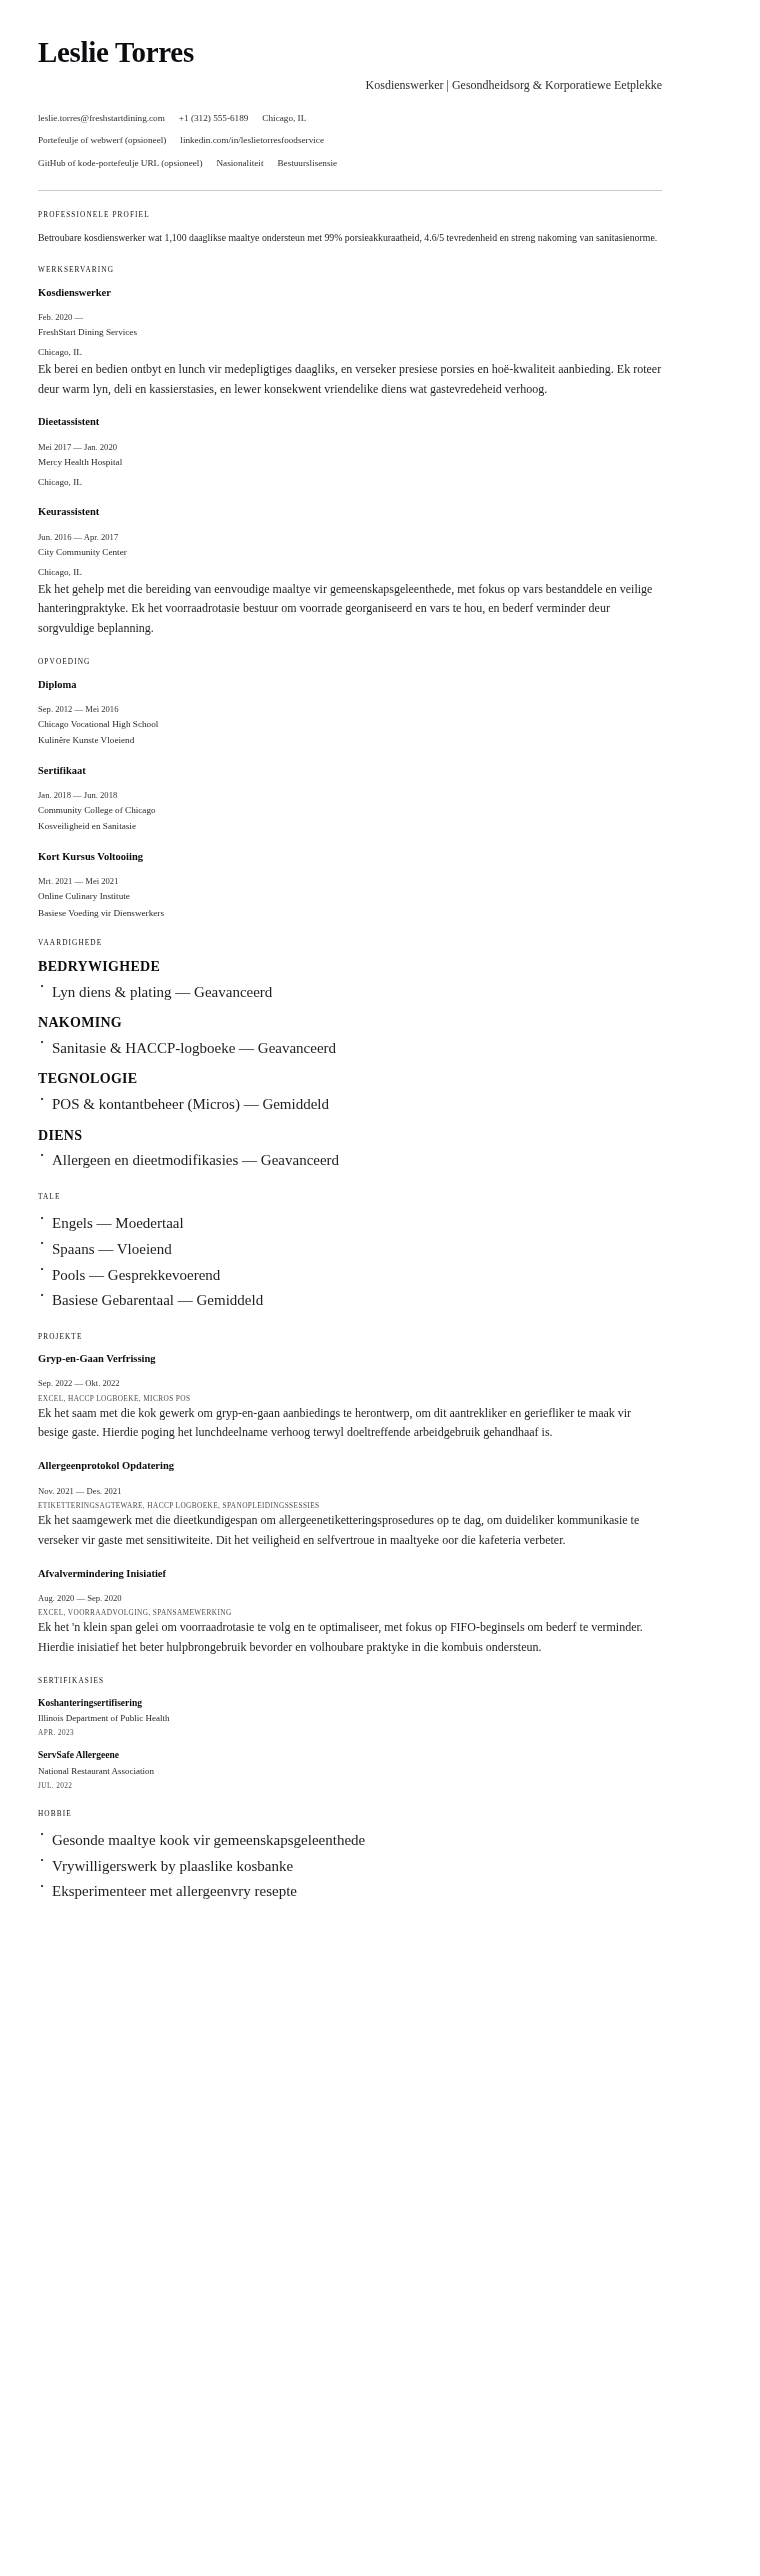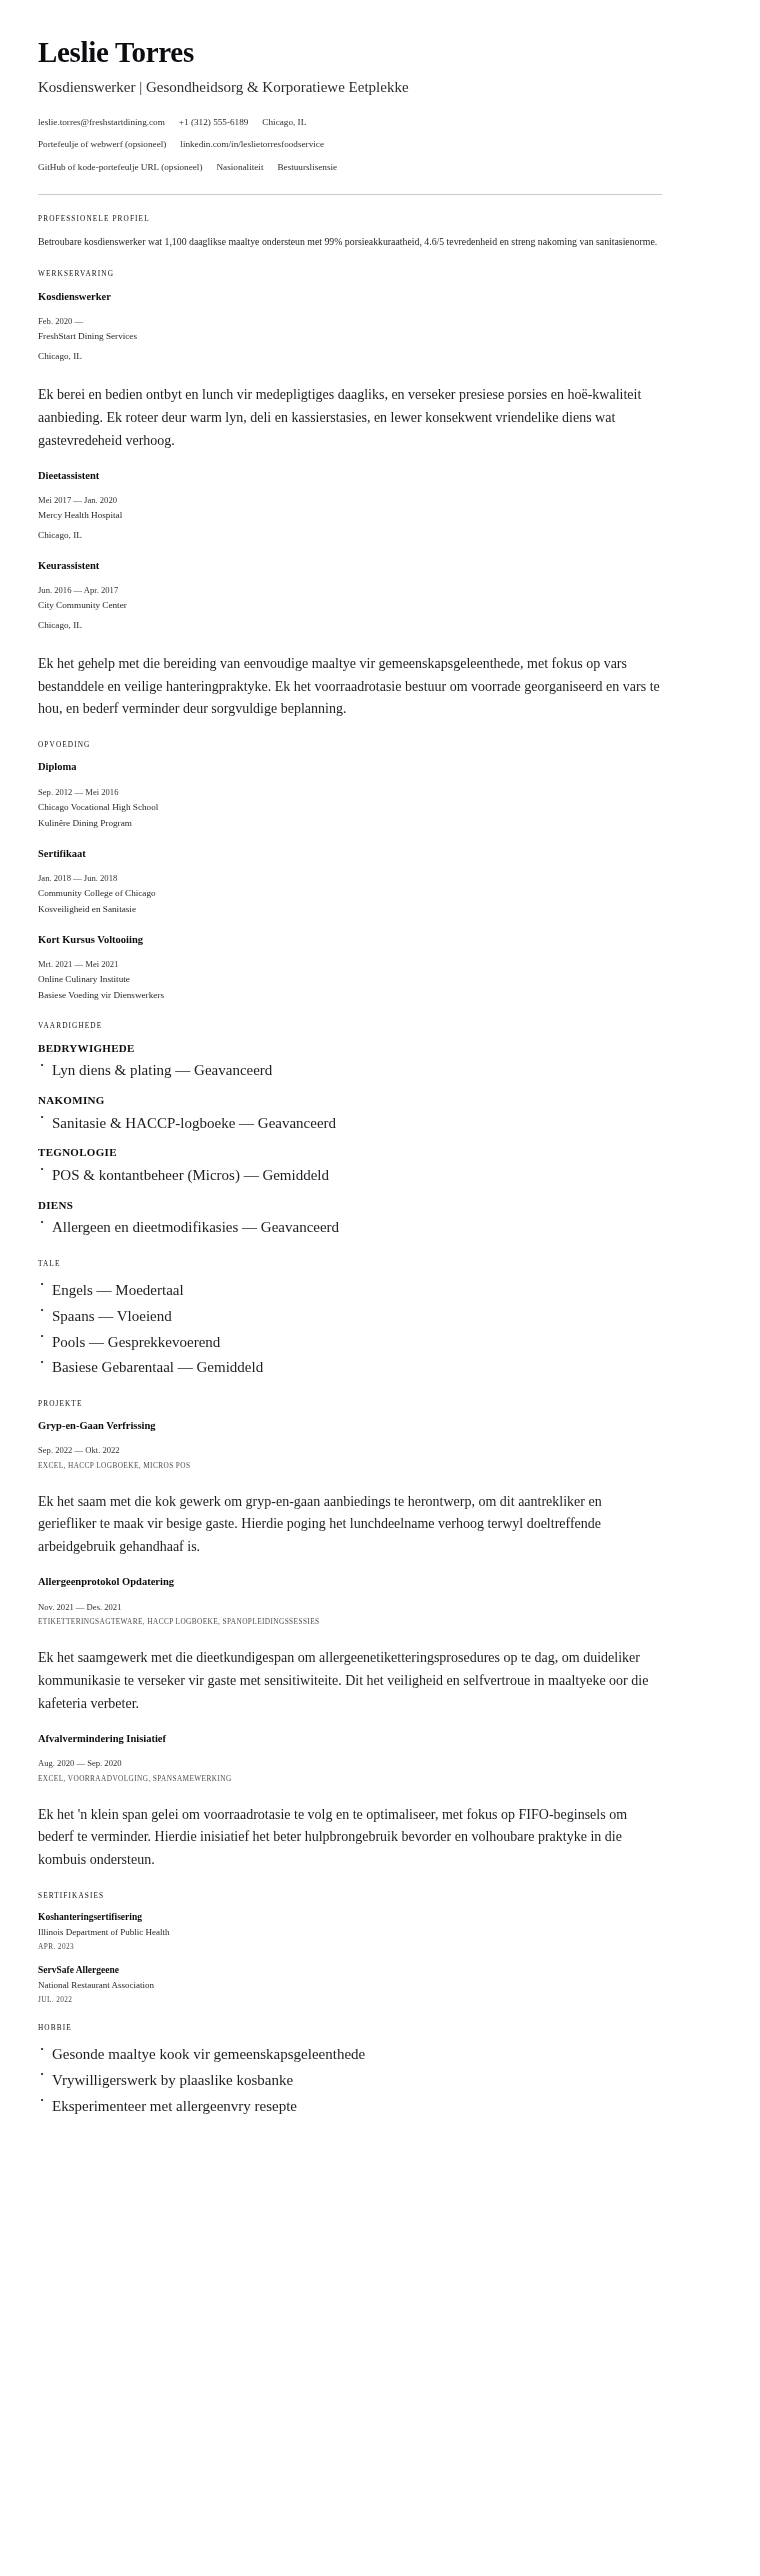--- a/index.html
+++ b/index.html
@@ -19,25 +19,26 @@
   
   .name {
     font-size: 29px;
     font-weight: 700;
     letter-spacing: -0.3px;
     line-height: 1.05;
     margin: 0 0 10px 0;
     color: #0c0d10;
   }
   .headline {
-    font-size: 15px;
+    font-size: 12px;
     font-weight: 400;
     color: #2b2e33;
     margin: 0 0 18px 0;
     line-height: 1.35;
+    text-align: right;
   }
   .contact-line {
     font-size: 9.2px;
     color: #2b2e33;
     line-height: 1.5;
     margin-bottom: 9px;
     display: flex;
     flex-wrap: wrap;
   }
   .contact-line:last-child { margin-bottom: 0; }
@@ -103,31 +104,31 @@
     line-height: 1.4;
   }
   .entry-tags {
     font-size: 7.3px;
     letter-spacing: 0.4px;
     text-transform: uppercase;
     color: #4a4e56;
     margin-top: 4.4px;
   }
   .entry-desc {
-    font-size: 14px;
+    font-size: 12px;
     line-height: 1.62;
     color: #1b1e23;
-    margin-top: 21px;
+    margin-top: 1px;
   }
 
   
   .skill-group { margin-bottom: 11.4px; }
   .skill-group:last-child { margin-bottom: 0; }
   .skill-group-title {
-    font-size: 11px;
+    font-size: 14px;
     font-weight: 700;
     letter-spacing: 0.3px;
     text-transform: uppercase;
     color: #0c0d10;
     margin: 0 0 5.7px 0;
   }
 
   ul.bullets {
     list-style: none;
     margin: 0;
@@ -248,21 +249,21 @@
 
   <section class="section">
     <h2 class="section-title">Opvoeding</h2>
 
     <div class="entry">
       <div class="entry-head">
         <div class="entry-title">Diploma</div>
         <div class="entry-date">Sep. 2012 — Mei 2016</div>
       </div>
       <div class="entry-sub">Chicago Vocational High School</div>
-      <div class="entry-sub">Kulinêre Dining Program</div>
+      <div class="entry-sub">Kulinêre Kunste Vloeiend</div>
     </div>
 
     <div class="entry">
       <div class="entry-head">
         <div class="entry-title">Sertifikaat</div>
         <div class="entry-date">Jan. 2018 — Jun. 2018</div>
       </div>
       <div class="entry-sub">Community College of Chicago</div>
       <div class="entry-sub">Kosveiligheid en Sanitasie</div>
     </div>

